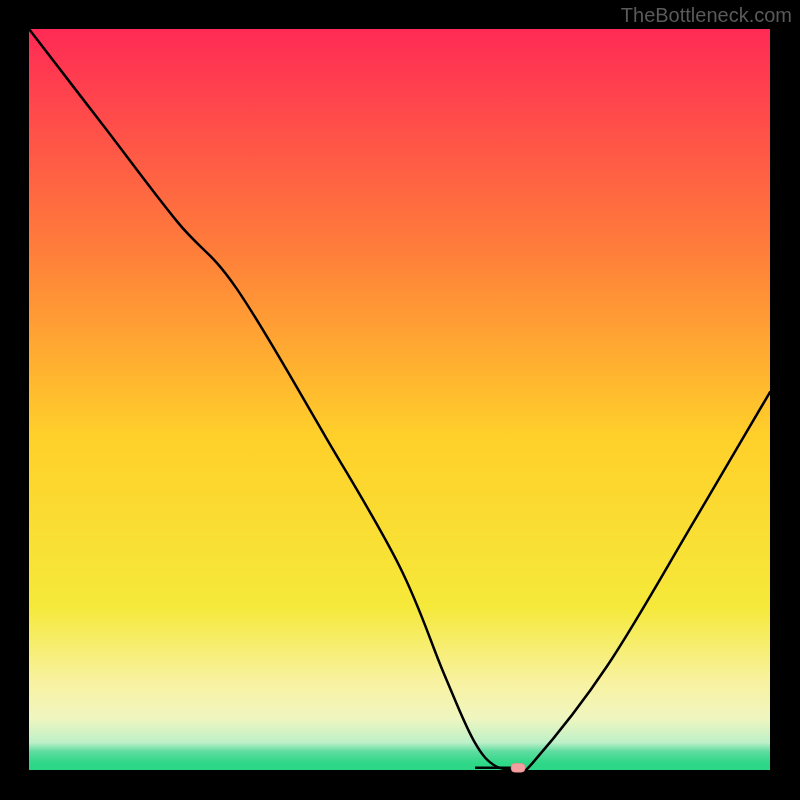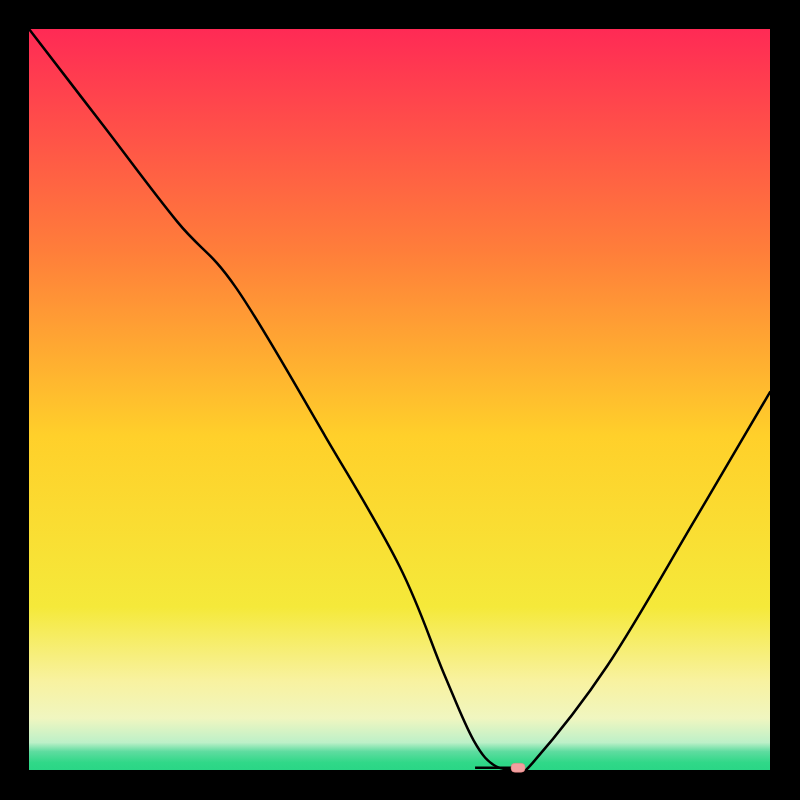--- a/index.html
+++ b/index.html
@@ -76,14 +76,15 @@
 
   <path id="curve" class="curve" d="M 29 29 C 42.338 46.33940000000001, 76.424 90.65120000000005, 103.10000000000001 125.33000000000004 C 129.776 160.00880000000004, 153.19160000000002 192.3164, 177.20000000000002 221.65999999999997 C 201.2084 251.00359999999995, 209.80400000000003 249.66979999999995, 236.48000000000002 288.34999999999997 C 263.156 327.0302, 296.05640000000005 386.5325, 325.40000000000003 436.55 C 354.7436 486.5675, 378.1592 523.5434, 399.5 566.225 C 420.8408 608.9066, 430.62200000000007 642.3257, 443.96000000000004 673.67 C 457.298 705.0142999999999, 464.2634 723.6875, 473.59999999999997 740.36 C 482.93659999999994 757.0325, 487.8272 761.3599399999999, 495.83 766.295 C 503.83279999999996 771.23006, 511.3909999999999 768.4439, 518.06 767.777 C 524.7289999999999 767.1101000000001, 516.8744000000002 780.86306, 532.8800000000001 762.59 C 548.8856000000001 744.31694, 577.6364000000001 710.2754, 606.98 666.26 C 636.3235999999999 622.2446, 666.5563999999999 567.4105999999999, 695.9 518.06 C 725.2436 468.70939999999996, 756.662 414.7646, 770 392.09"></path>
 
   <g id="flat">
         <line x1="475.082" x2="518.06" y1="767.777" y2="767.777" stroke="#000" stroke-width="2.5"></line>
       </g>
 
   <rect id="marker" class="marker" rx="4" ry="4" width="14" height="9" x="511.05999999999995" y="763.277"></rect>
 </svg>
 
+<div class="watermark">TheBottleneck.com</div>
 
 </div>
 
 </body></html>

